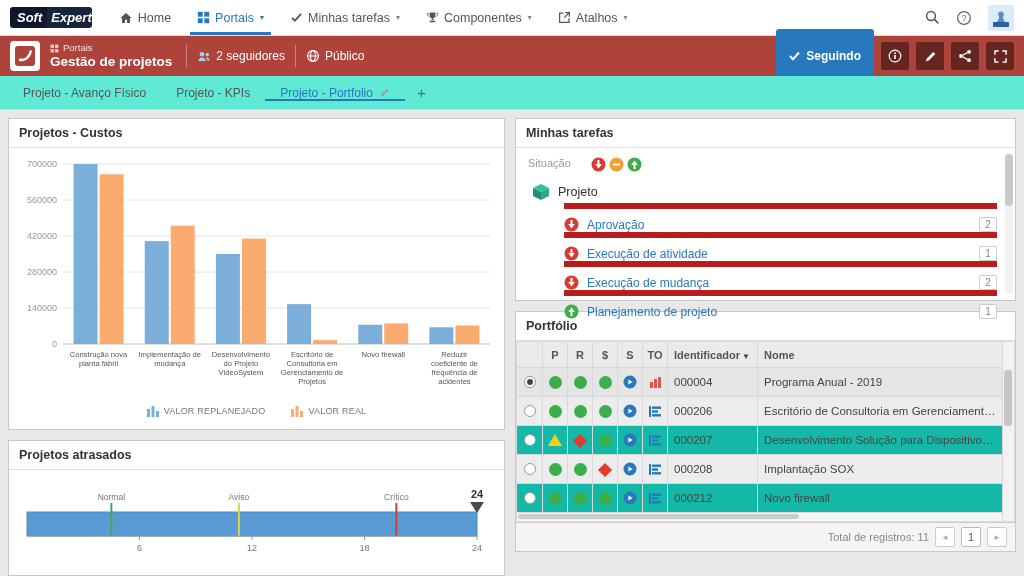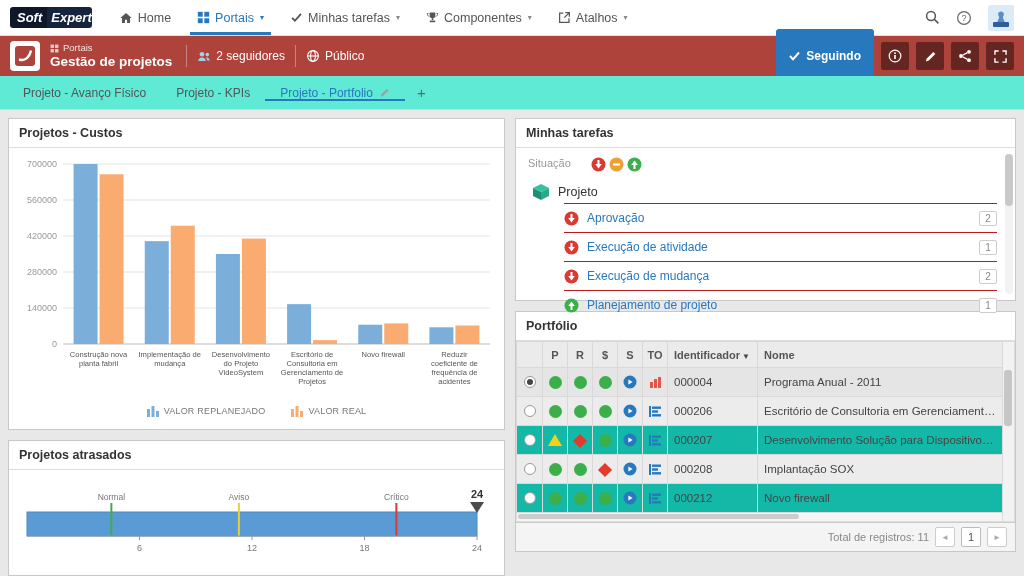--- a/index.html
+++ b/index.html
@@ -53,21 +53,21 @@
   
   .legend{display:flex;justify-content:center;gap:26px;padding:2px 0 6px}
   .lg-item{display:flex;align-items:center;gap:5px;font-size:9px;color:#777;letter-spacing:.2px}
 
   
   .tasks-body{position:relative;padding:9px 18px 9px 12px;height:152px}
   .sit-row{display:flex;align-items:flex-start;gap:17px}
   .sit-label{font-size:11px;color:#999;margin-right:3px}
   .grp-row{display:flex;align-items:center;gap:8px;margin:11px 0 2px 4px;color:#333;font-size:12.5px}
   .task-list{margin-left:36px}
-  .task-item{display:flex;align-items:center;gap:8px;height:29px;border-top:1px solid #b91c1c}
+  .task-item{display:flex;align-items:flex-end;gap:8px;height:29px;border-top:6px solid #b91c1c}
   .t-link{color:#2878be;font-size:12px;text-decoration:none;cursor:pointer;flex:1;white-space:nowrap;overflow:hidden;text-overflow:ellipsis}
   .t-count{min-width:18px;text-align:center;border:1px solid #ccc;background:#fff;color:#888;font-size:10px;padding:1px 4px;border-radius:2px}
   .vscroll{position:absolute;right:2px;top:6px;bottom:6px;width:8px;background:#f2f2f2;border-radius:4px}
   .vscroll .thumb{position:absolute;top:0;left:0;width:8px;height:52px;background:#c9c9c9;border-radius:4px}
 
   
   .tbl-zone{display:flex;align-items:stretch}
   .tbl-main{flex:1;min-width:0}
   table{border-collapse:collapse;width:100%;table-layout:fixed}
   th,td{border:1px solid #d9d9d9;font-size:11.5px;padding:0 6px;height:29px;overflow:hidden;white-space:nowrap;text-overflow:ellipsis}
@@ -492,21 +492,21 @@
                           <path d="M5.4 4.4v5.2l4.2-2.6z" fill="#fff"></path>
                         </svg></span></td>
                     <td class="c-ic"><span><svg width="13" height="13" viewBox="0 0 13 13" style="vertical-align:middle">
                           <g fill="#e0574a">
                             <rect x="1" y="6" width="3" height="6"></rect>
                             <rect x="5" y="3" width="3" height="9"></rect>
                             <rect x="9" y="1" width="3" height="11"></rect>
                           </g>
                         </svg></span></td>
                     <td class="c-id">000004</td>
-                    <td class="c-name">Programa Anual - 2011</td>
+                    <td class="c-name">Programa Anual - 2019</td>
                   </tr>
                   <tr class="gray">
                     <td class="c-radio"><span class="radio"></span></td>
                     <td class="c-ic"><span><span class="tic tic-green"></span></span></td>
                     <td class="c-ic"><span><span class="tic tic-green"></span></span></td>
                     <td class="c-ic"><span><span class="tic tic-green"></span></span></td>
                     <td class="c-ic"><span><svg width="14" height="14" viewBox="0 0 14 14" style="vertical-align:middle">
                           <circle cx="7" cy="7" r="6.5" fill="#2878be"></circle>
                           <path d="M5.4 4.4v5.2l4.2-2.6z" fill="#fff"></path>
                         </svg></span></td>

